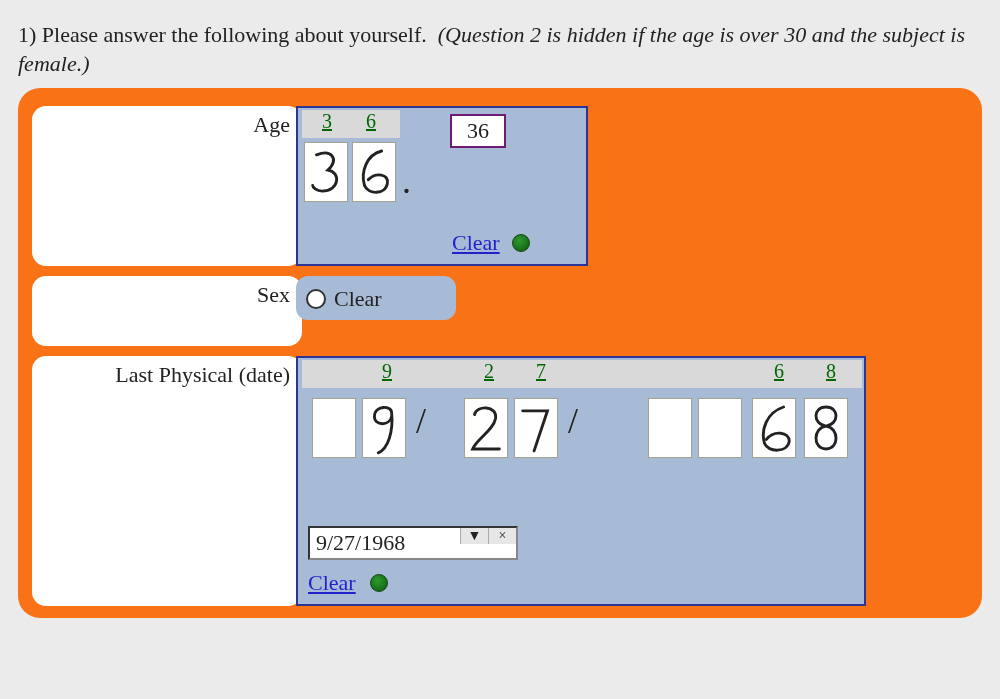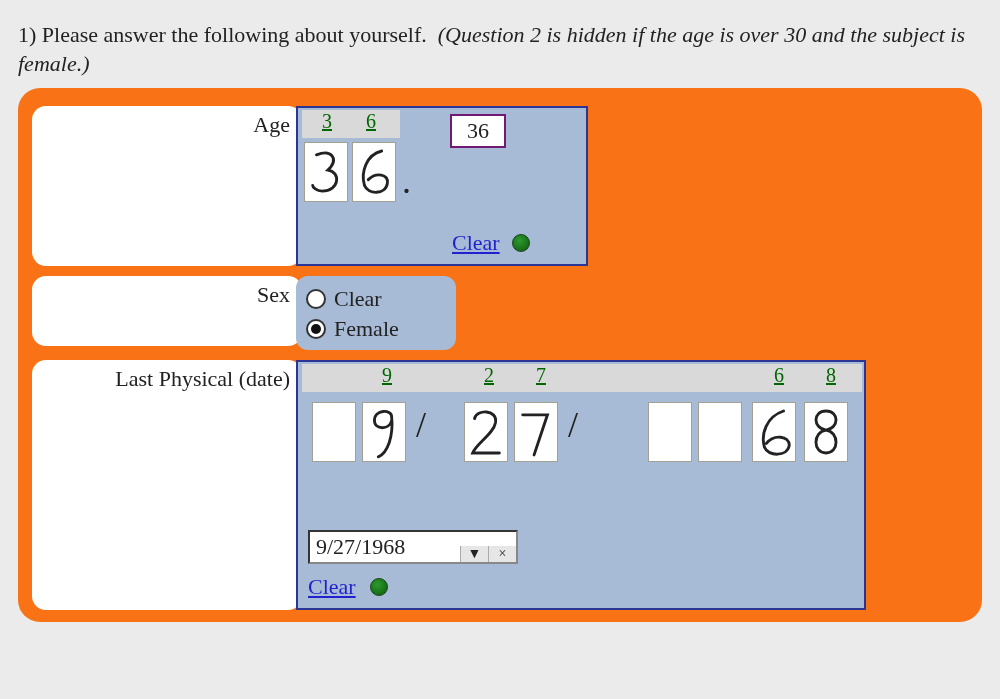--- a/index.html
+++ b/index.html
@@ -150,21 +150,21 @@
     left: 3px; top: 3px;
     width: 10px; height: 10px;
     border-radius: 50%;
     background: #111;
   }
 
   
   .date-combo {
     position: absolute;
     display: flex;
-    align-items: flex-end;
+    align-items: flex-start;
     background: #ffffff;
     border: 2px inset #888;
   }
   .date-combo .val {
     padding: 2px 6px;
     font-size: 22px;
     min-width: 150px;
   }
   .date-combo .arrow, .date-combo .xbtn {
     width: 28px;
@@ -218,24 +218,20 @@
     </div>
 
     <div class="row">
       <div class="labelcell sex">
         <span>Sex</span>
       </div>
       <div class="sexgroup">
         <div class="sexopt">
           <span class="radio"></span>
           <span>Clear</span>
-        </div>
-        <div class="sexopt">
-          <span class="radio checked"></span>
-          <span>Female</span>
         </div>
       </div>
     </div>
 
     <div class="row" style="margin-bottom:0;">
       <div class="labelcell date">
         <span>Last Physical (date)</span>
       </div>
       <div class="inkpanel date">
 

